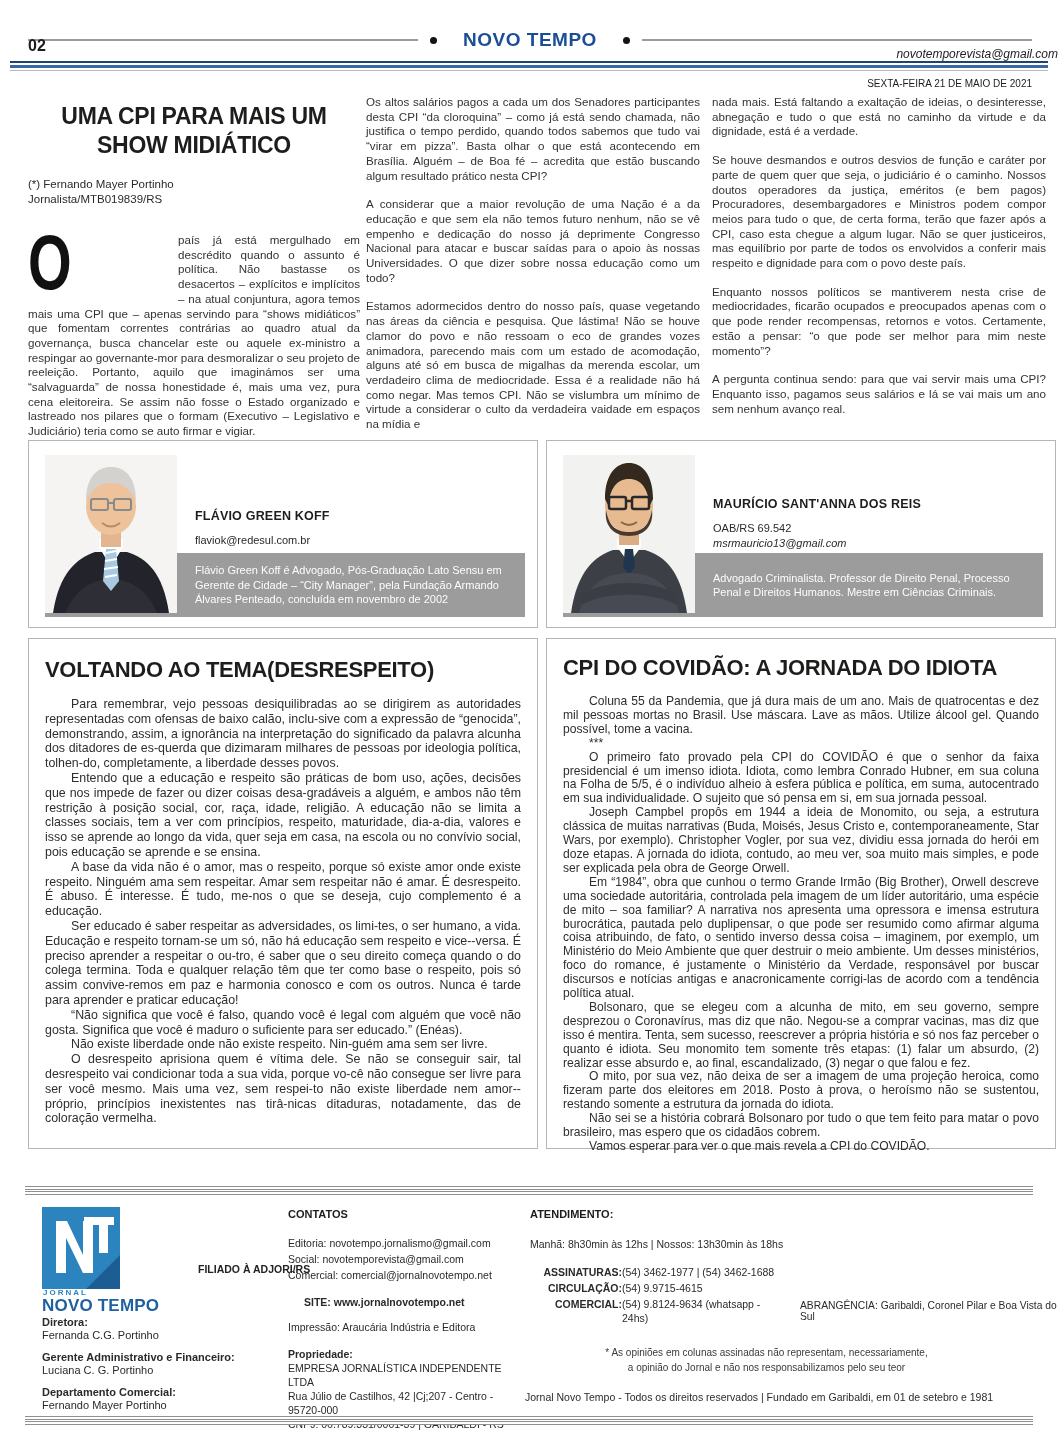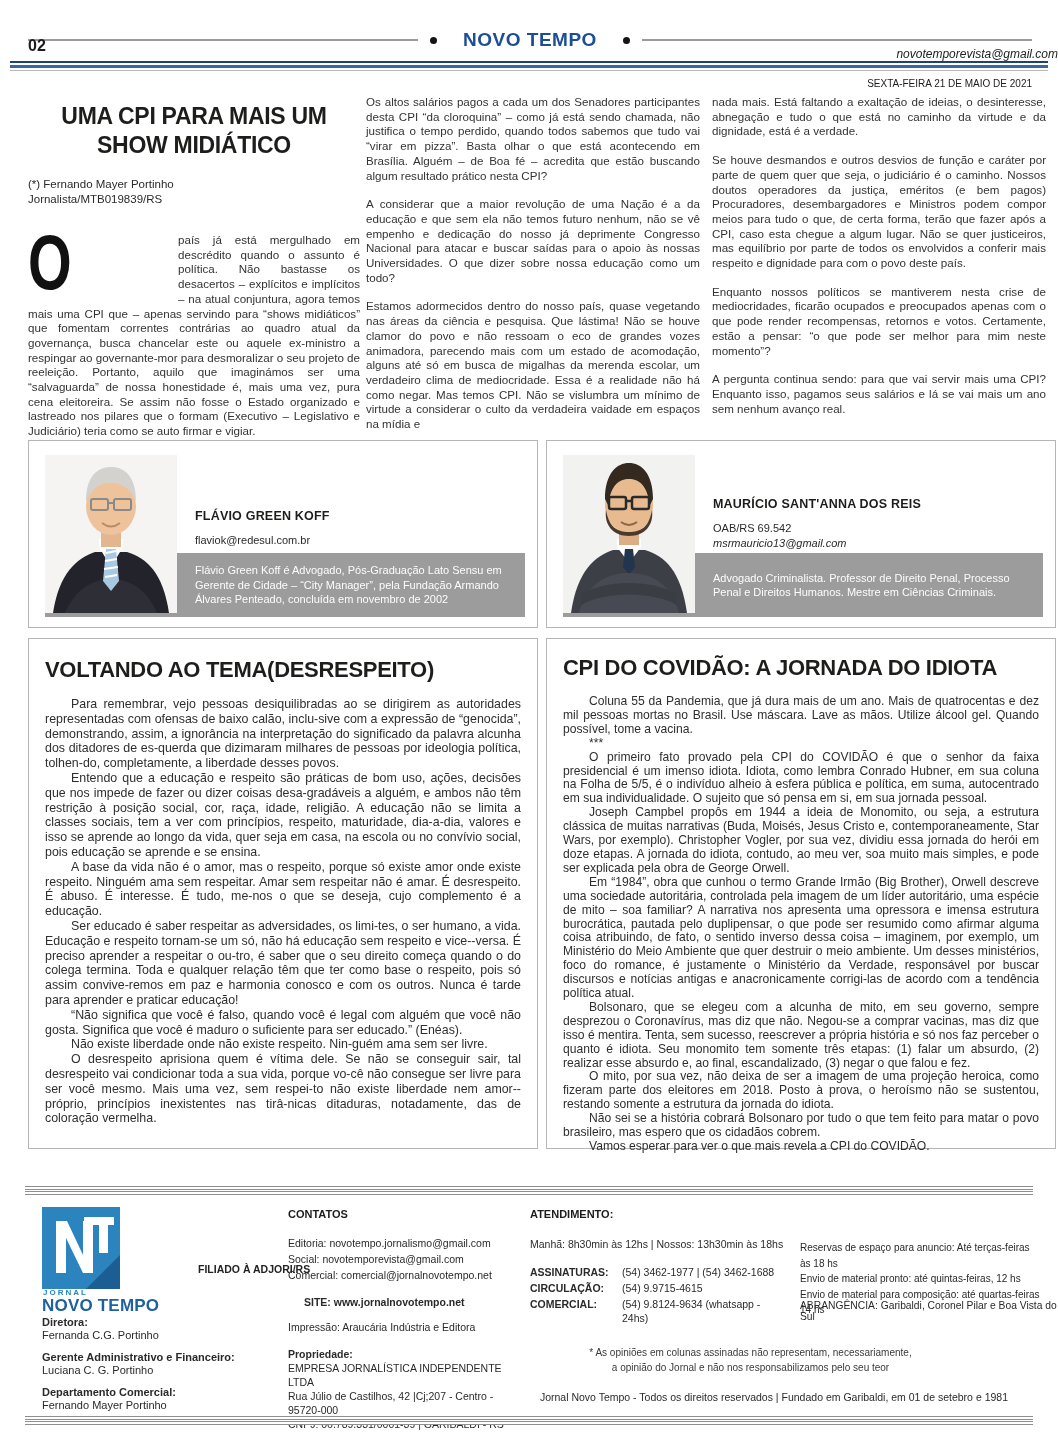--- a/index.html
+++ b/index.html
@@ -71,25 +71,25 @@
   .f-col2{position:absolute;left:288px;top:1208px;width:235px;font-size:10.5px;color:#2a2a2a;}
   .f-head{font-size:11px;font-weight:bold;color:#1c1c1c;margin-bottom:15px;}
   .f-line{line-height:16px;}
   .f-site{font-weight:bold;margin-top:13px;padding-left:16px;}
   .f-impressao{margin-top:13px;}
   .f-prop{margin-top:14px;line-height:14px;}
   .f-prop .role{font-weight:bold;}
   .f-col3{position:absolute;left:530px;top:1208px;width:255px;font-size:10.5px;color:#2a2a2a;}
   .f-hours{margin-top:17px;line-height:15px;}
   .phones{margin-top:13px;display:grid;grid-template-columns:92px auto;row-gap:2px;line-height:14px;}
-  .phones .lab{font-weight:bold;}
+  .phones .lab{font-weight:bold;text-align:right;}
   .f-col4{position:absolute;left:800px;top:1240px;width:240px;font-size:10px;color:#2a2a2a;line-height:15.5px;}
   .abrangencia{position:absolute;left:800px;top:1300px;font-size:10.3px;color:#2a2a2a;}
-  .disclaimer{position:absolute;left:528px;top:1346px;width:445px;text-align:center;font-size:10px;line-height:14.5px;color:#3a3a3a;}
-  .copyright{position:absolute;left:525px;top:1391px;width:483px;text-align:right;font-size:10.5px;color:#2a2a2a;}
+  .disclaimer{position:absolute;left:544px;top:1346px;width:445px;text-align:center;font-size:10px;line-height:14.5px;color:#3a3a3a;}
+  .copyright{position:absolute;left:525px;top:1391px;width:483px;text-align:left;font-size:10.5px;color:#2a2a2a;}
 </style>
 </head>
 <body>
 
 <div class="page">
 
   <div class="mast-row">
     <div class="mast-rule"></div>
     <div class="mast-dot"></div>
     <div class="mast-title">NOVO TEMPO</div>
@@ -257,25 +257,20 @@
     <div class="phones">
       <div class="lab">ASSINATURAS:</div>
       <div>(54) 3462-1977 | (54) 3462-1688</div>
       <div class="lab">CIRCULAÇÃO:</div>
       <div>(54) 9.9715-4615</div>
       <div class="lab">COMERCIAL:</div>
       <div>(54) 9.8124-9634 (whatsapp - 24hs)</div>
     </div>
   </div>
 
-  <div class="f-col4">
-    <div>Reservas de espaço para anuncio: Até terças-feiras às 18 hs</div>
-    <div>Envio de material pronto: até quintas-feiras, 12 hs</div>
-    <div>Envio de material para composição: até quartas-feiras 14 hs</div>
-  </div>
   <div class="abrangencia">ABRANGÊNCIA: Garibaldi, Coronel Pilar e Boa Vista do Sul</div>
 
   <div class="disclaimer">
     <div>* As opiniões em colunas assinadas não representam, necessariamente,</div>
     <div>a opinião do Jornal e não nos responsabilizamos pelo seu teor</div>
   </div>
   <div class="copyright">Jornal Novo Tempo - Todos os direitos reservados | Fundado em Garibaldi, em 01 de setebro e 1981</div>
 
   <div class="stripe-rule stripe-bottom"></div>
 

